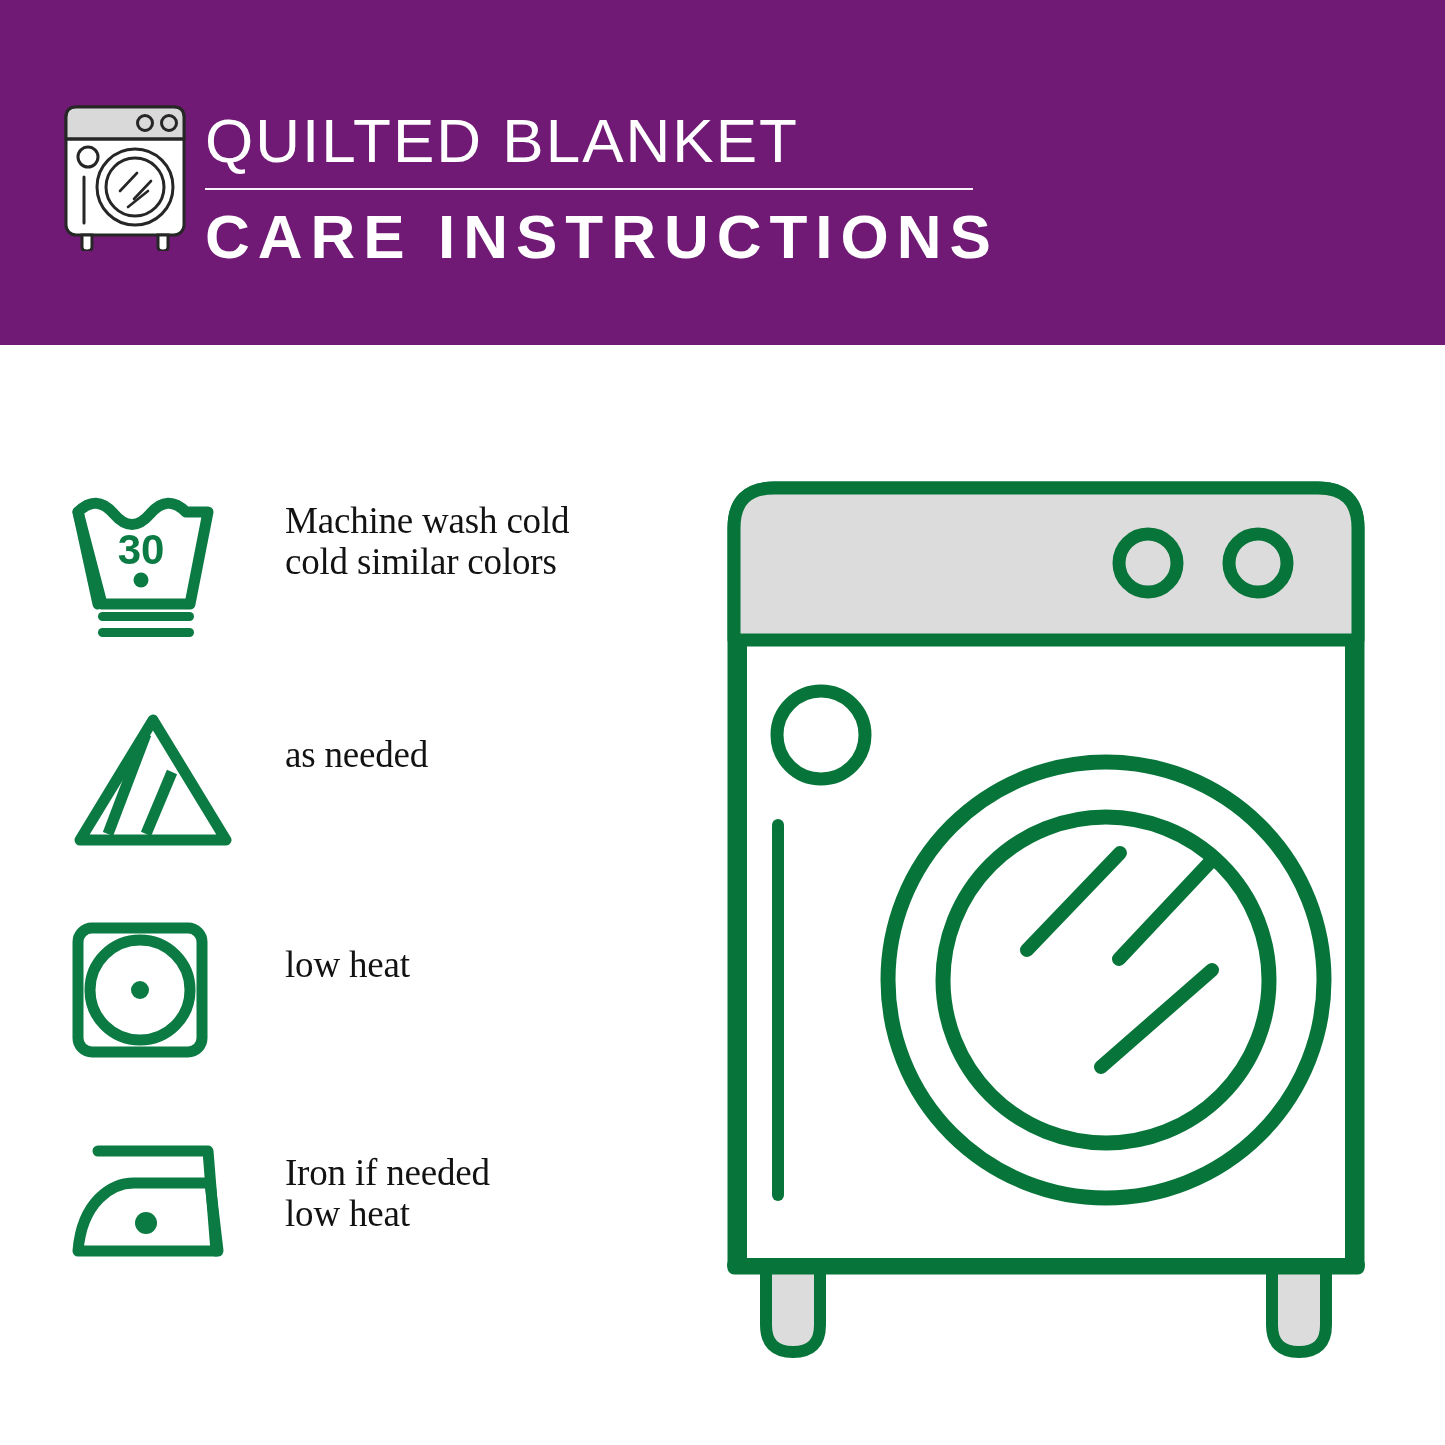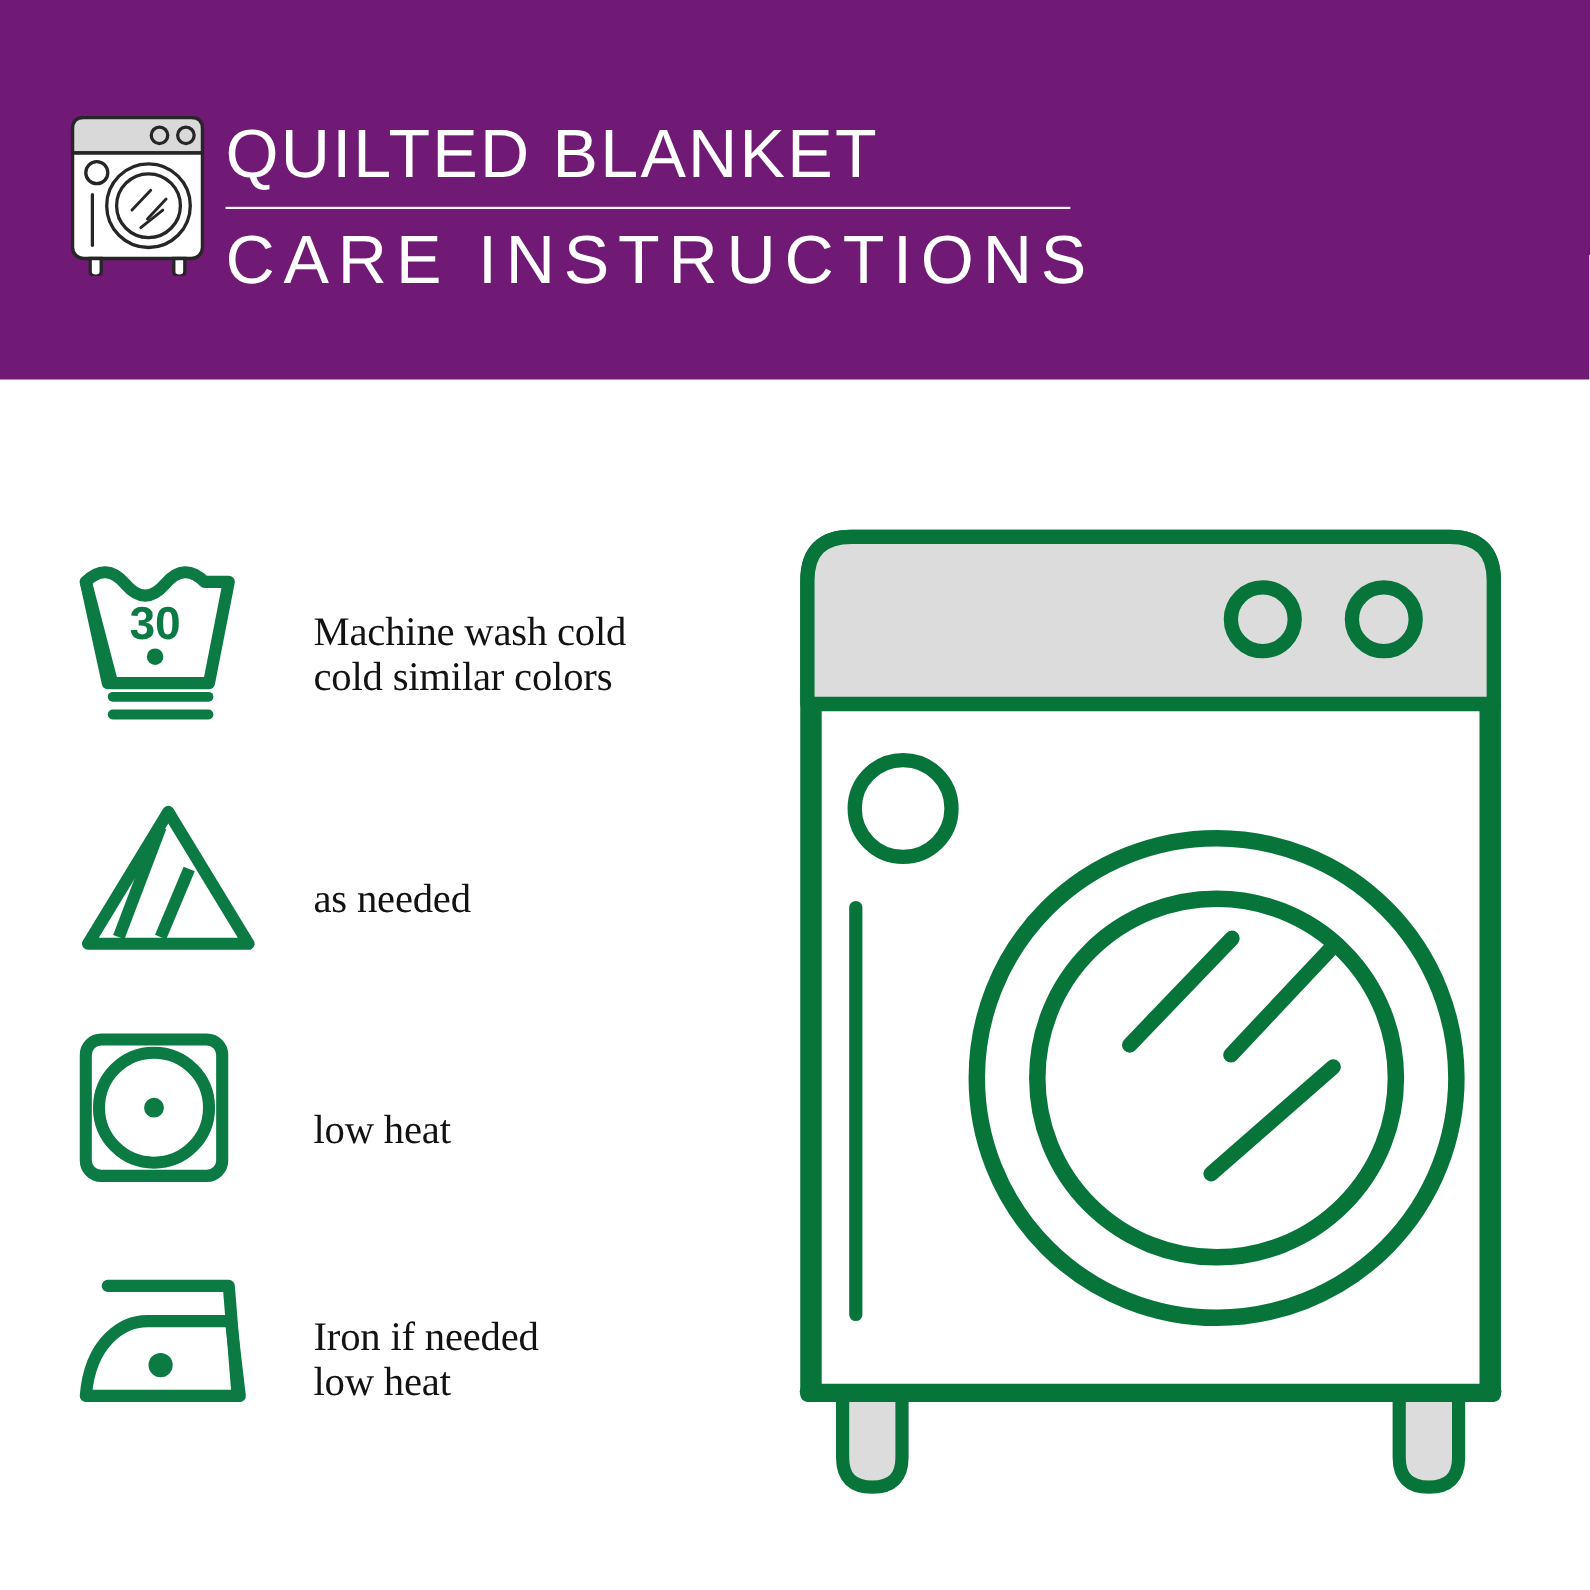--- a/index.html
+++ b/index.html
@@ -61,38 +61,38 @@
     background: #ffffff;
     margin-top: 10px;
     margin-bottom: 12px;
     opacity: 0.95;
   }
 
   .header-subtitle {
     font-family: "Liberation Sans", sans-serif;
     font-size: 62px;
     line-height: 70px;
-    font-weight: 400;
+    font-weight: 700;
     letter-spacing: 8.0px;
     color: #ffffff;
     white-space: nowrap;
   }
 
   
   .care-list {
     position: absolute;
     left: 60px;
     top: 480px;
     width: 640px;
   }
 
   .care-row {
     position: relative;
     display: flex;
-    align-items: center;
+    align-items: flex-start;
     height: 210px;
   }
 
   .care-icon-cell {
     width: 225px;
     flex: 0 0 225px;
     display: flex;
     align-items: center;
     justify-content: flex-start;
     height: 175px;

